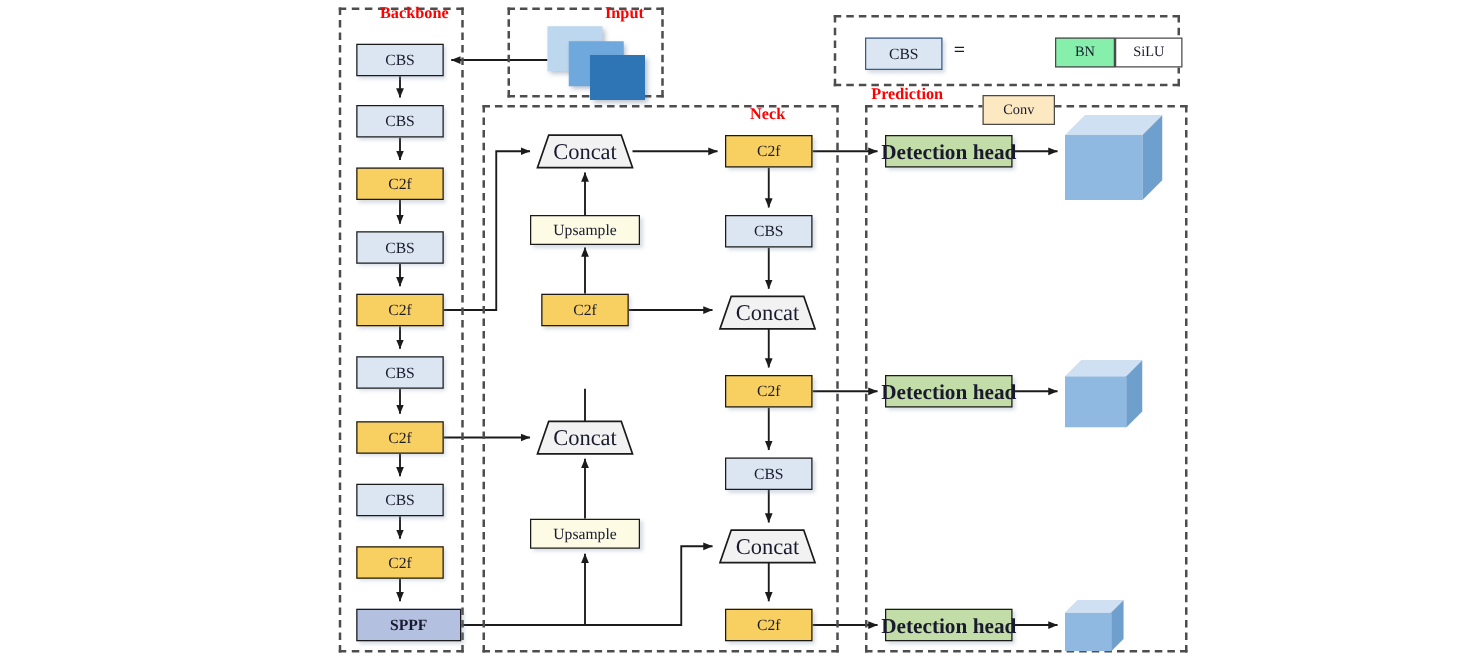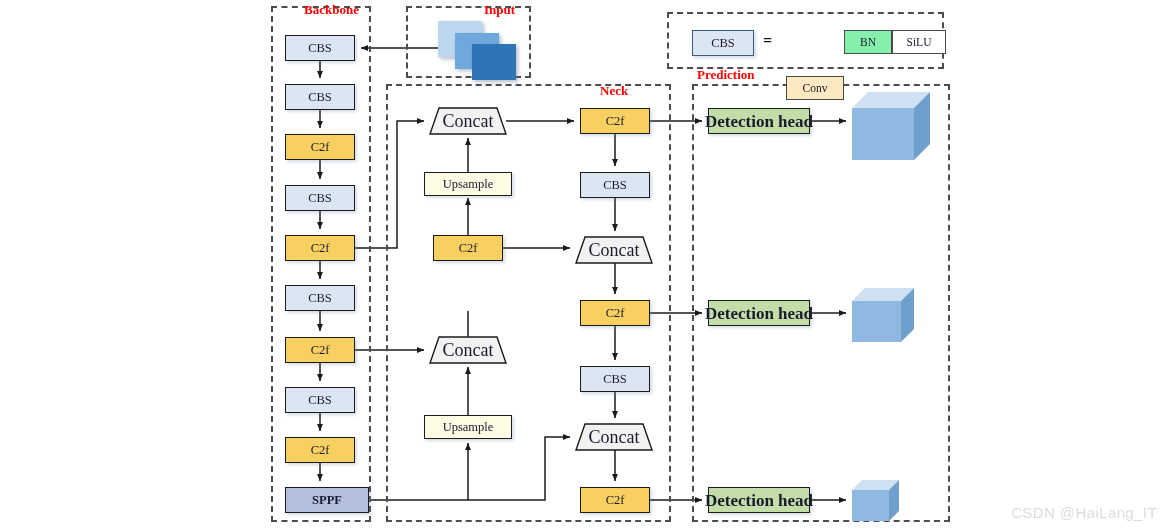--- a/index.html
+++ b/index.html
@@ -200,15 +200,14 @@
     </svg>
   </div>
   <div class="cube" style="left:852px;top:480px;width:47px;height:41px;">
     <svg width="47" height="41">
       <polygon points="0,10 37,10 37,41 0,41" fill="#8fb9e0"></polygon>
       <polygon points="0,10 10,0 47,0 37,10" fill="#cfe0f2"></polygon>
       <polygon points="37,10 47,0 47,31 37,41" fill="#6f9fcd"></polygon>
     </svg>
   </div>
 
-  <div class="watermark">CSDN @HaiLang_IT</div>
 
 </div>
 
 </body></html>

